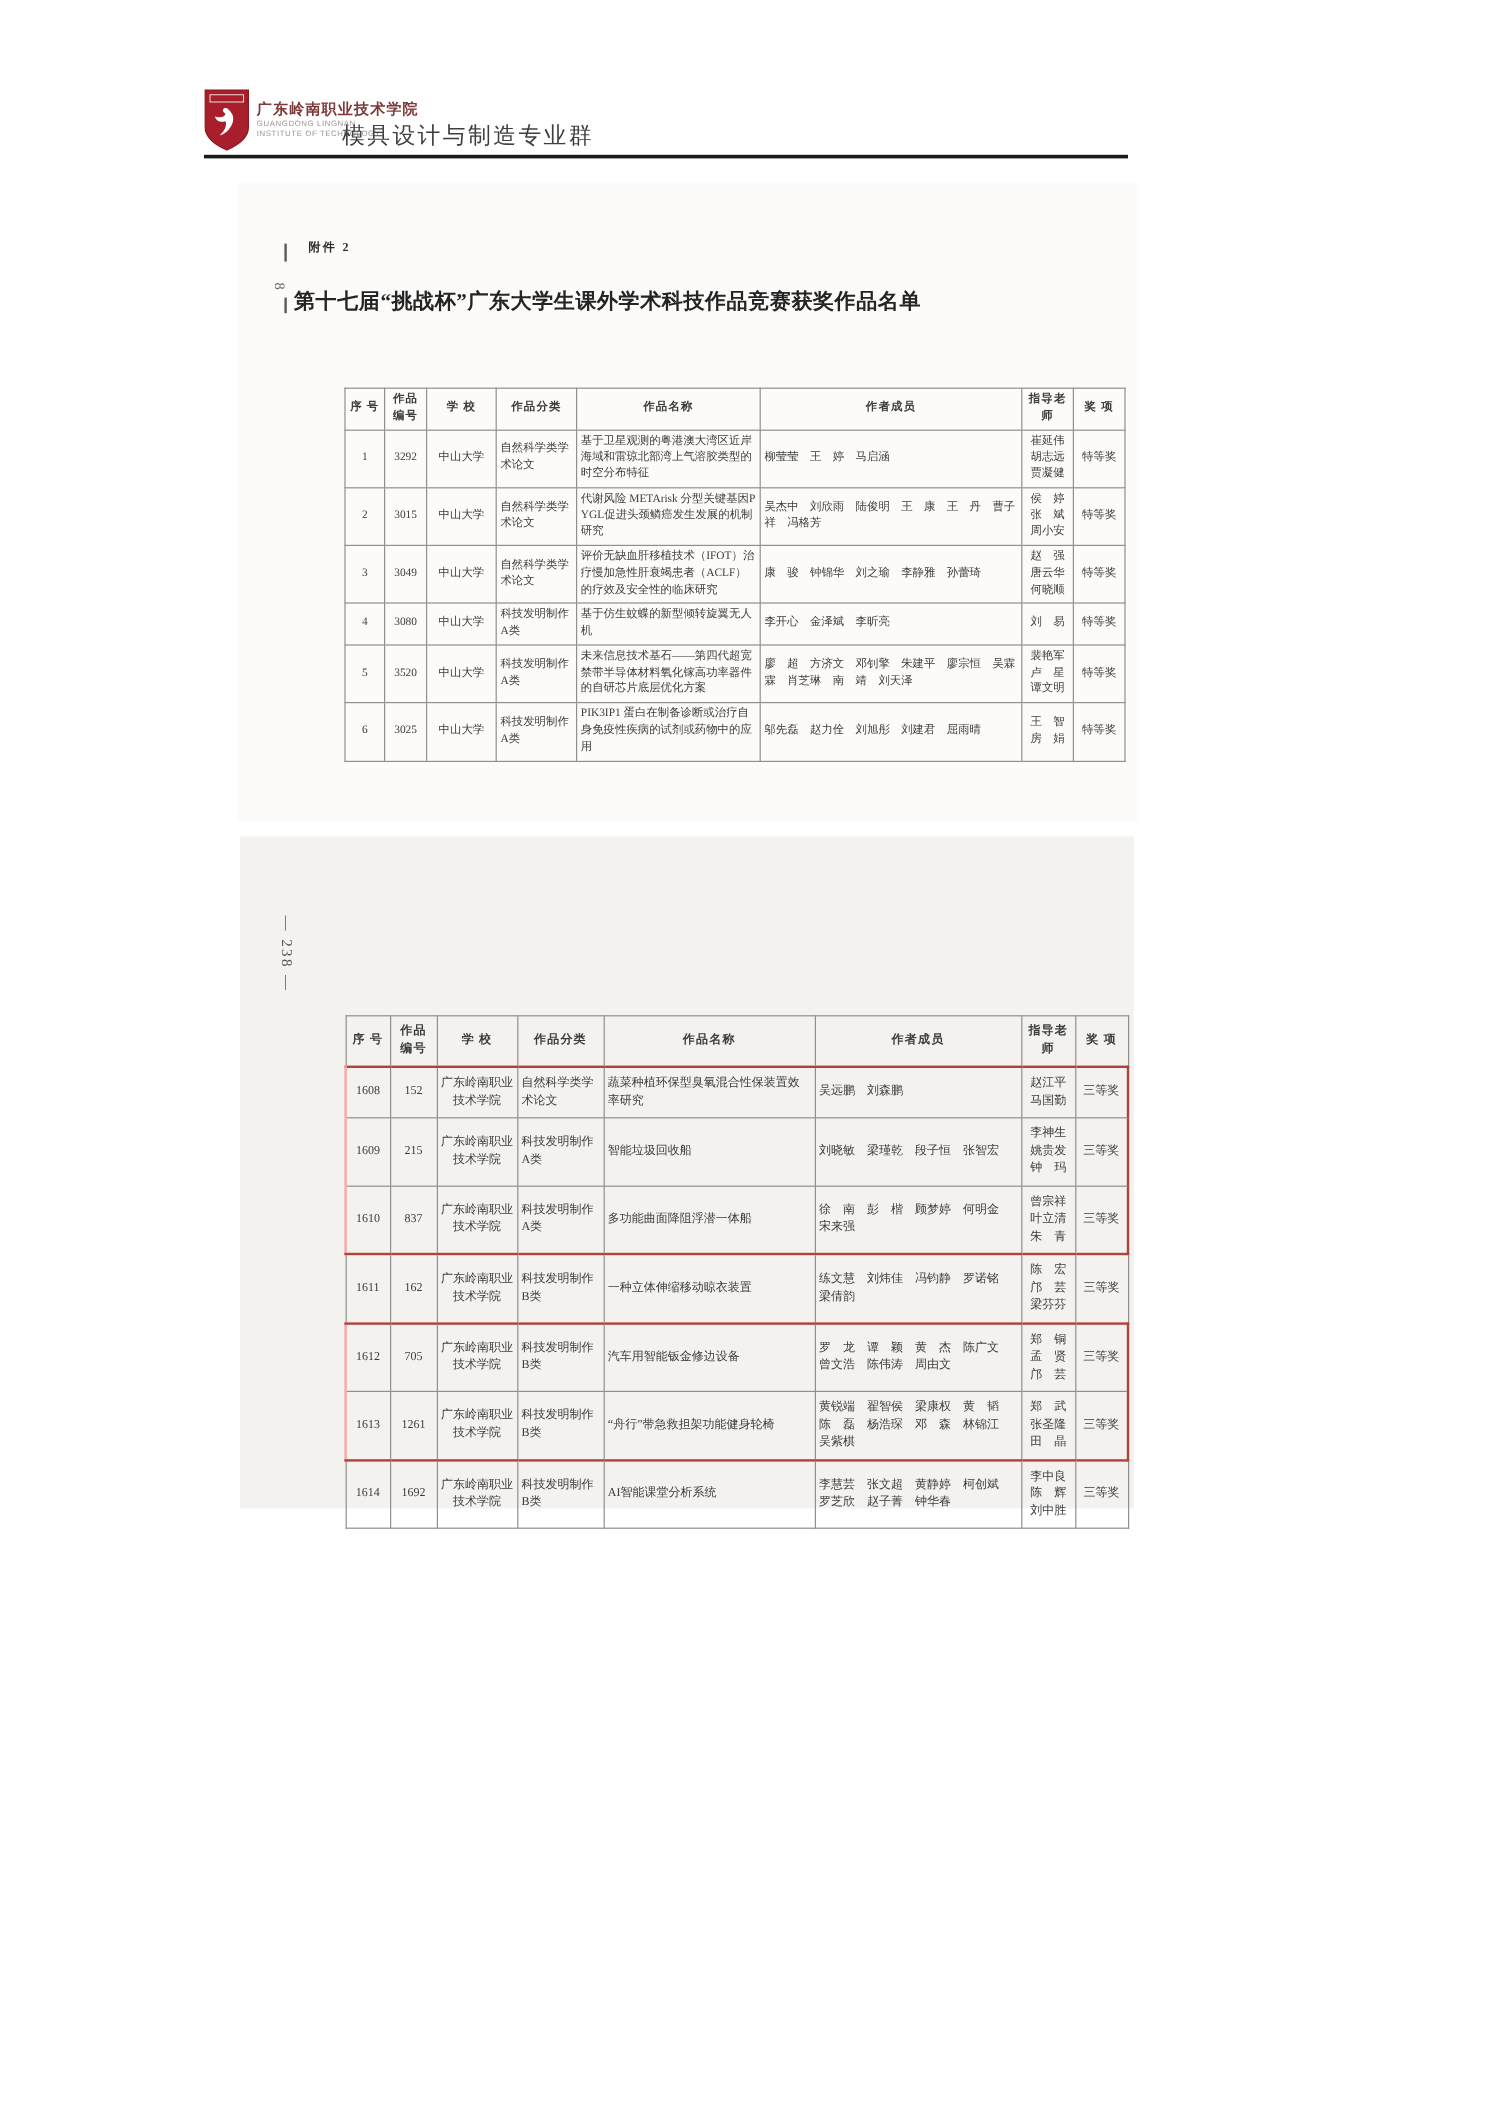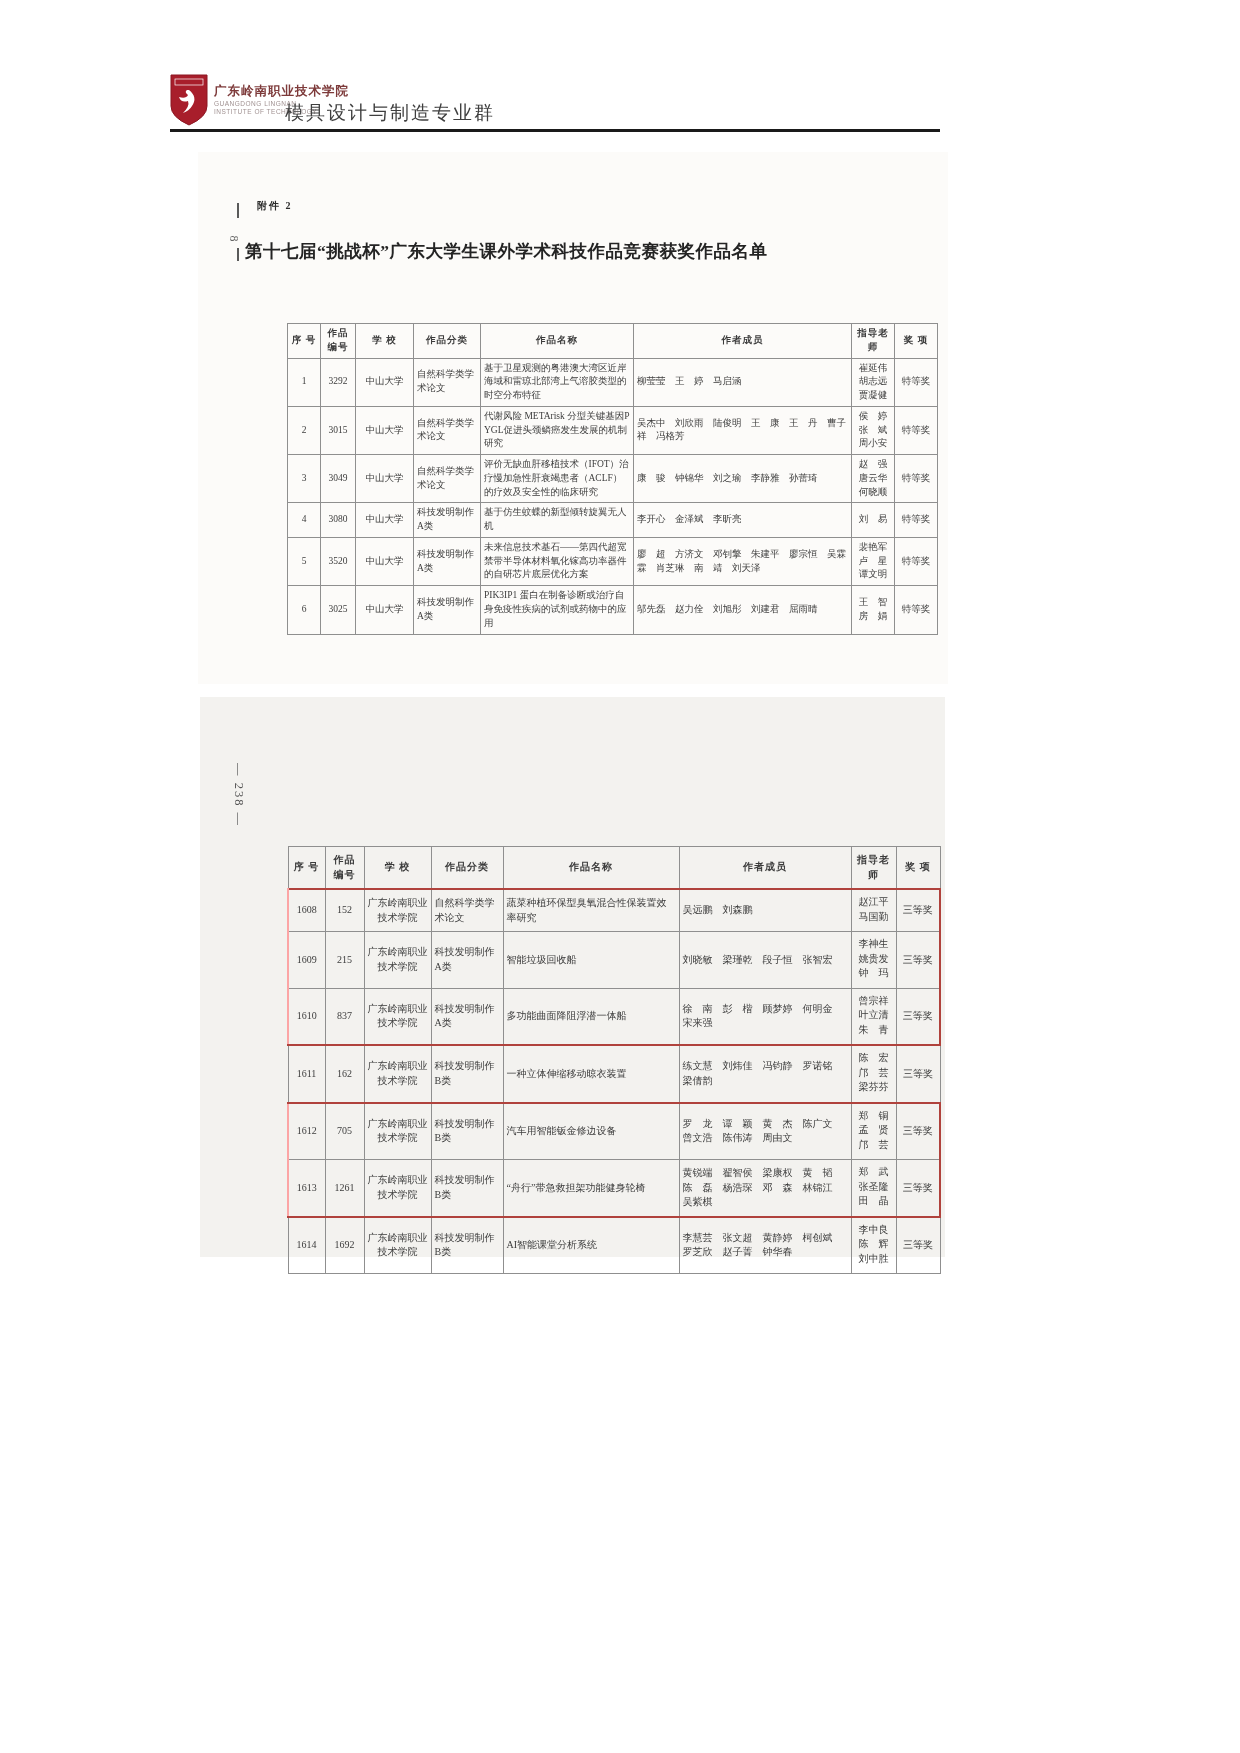--- a/index.html
+++ b/index.html
@@ -40,21 +40,21 @@
           font-family:"Liberation Serif","DejaVu Serif",serif;}
   #table1{left:287px;top:323px;width:650px;}
   #table2{left:287px;top:846px;width:652px;}
   table.doc th,table.doc td{border:1px solid #8f8f8f;color:#3c3c3c;vertical-align:middle;
           padding:3px 3px;line-height:1.45;word-break:break-all;}
   #table1 th,#table1 td{font-size:9.5px;}
   #table2 th,#table2 td{font-size:10px;padding:6px 3px;}
   table.doc th{font-weight:bold;text-align:center;white-space:pre-line;letter-spacing:1px;}
   td.c-seq,td.c-code,td.c-award,td.c-school{text-align:center;}
   td.c-category,td.c-title,td.c-authors{text-align:left;}
-  td.c-teachers{text-align:center;white-space:pre-line;font-family:Liberation Mono, monospace;}
+  td.c-teachers{text-align:center;white-space:pre-line;}
 
   
   tr.hl td:first-child{border-left:2px solid #fca5a5;}
   tr.hl td:last-child{border-right:2px solid #b0423c;}
   tr.hl-top td{border-top:2px solid #b0423c;}
   tr.hl-bot td{border-bottom:2px solid #b0423c;}
 
   
   .footer{position:absolute;left:170px;top:1583px;width:770px;text-align:left;
           font-size:16px;color:#111;}

